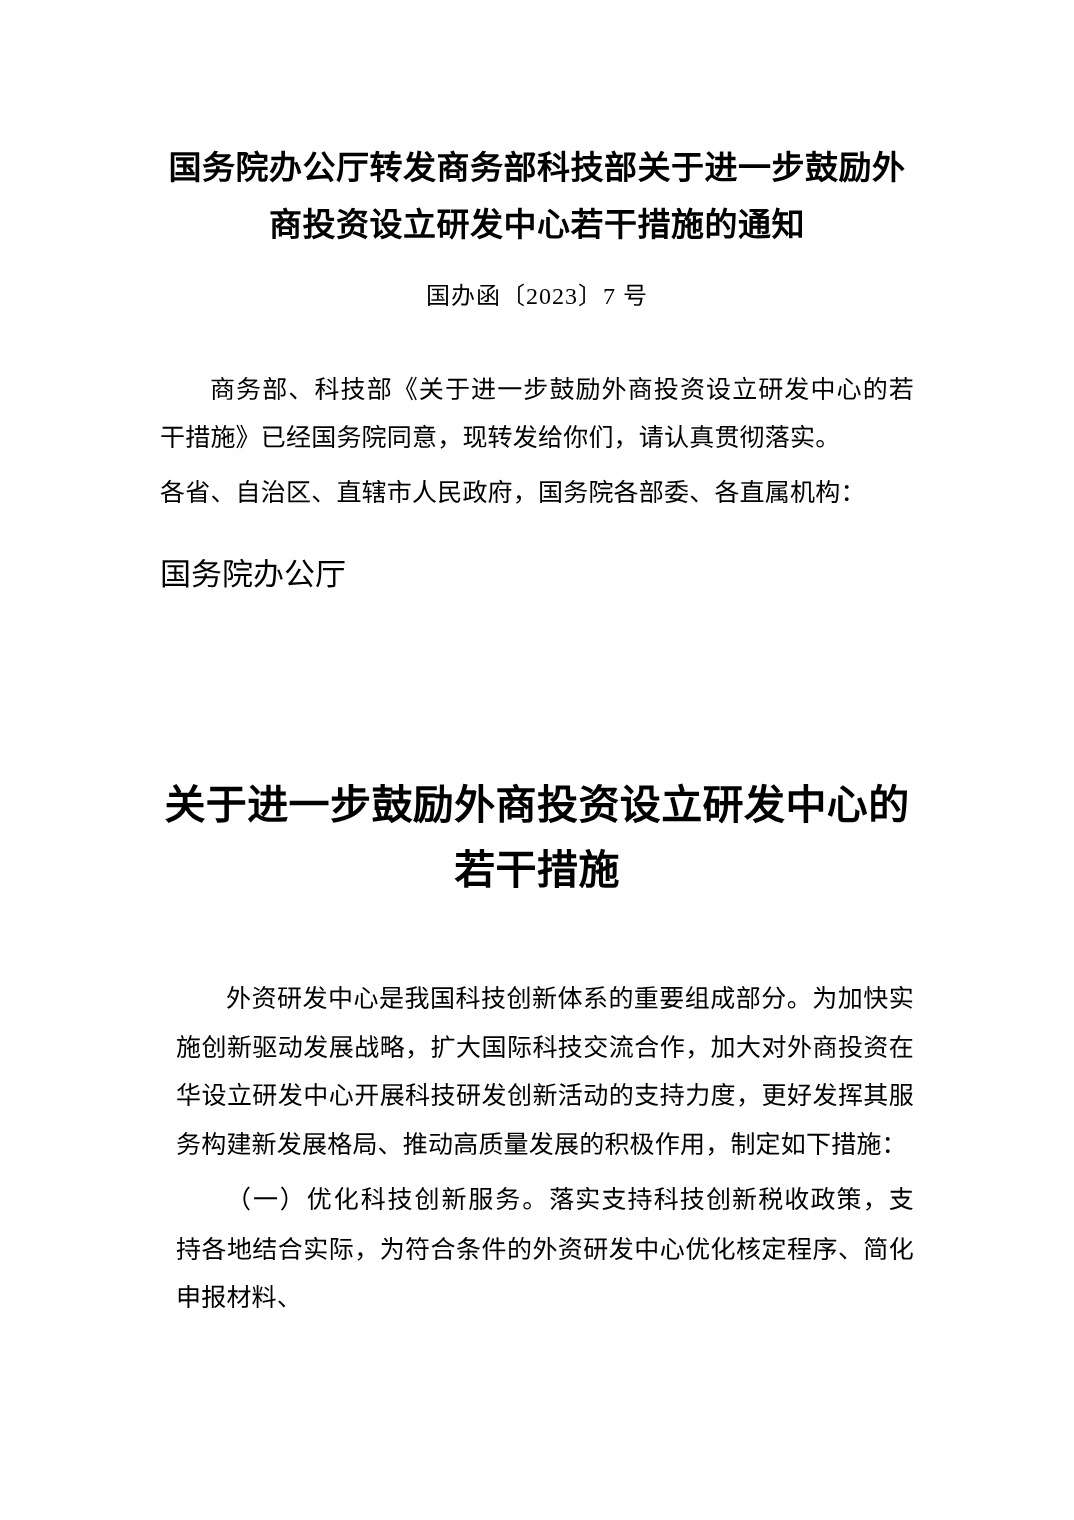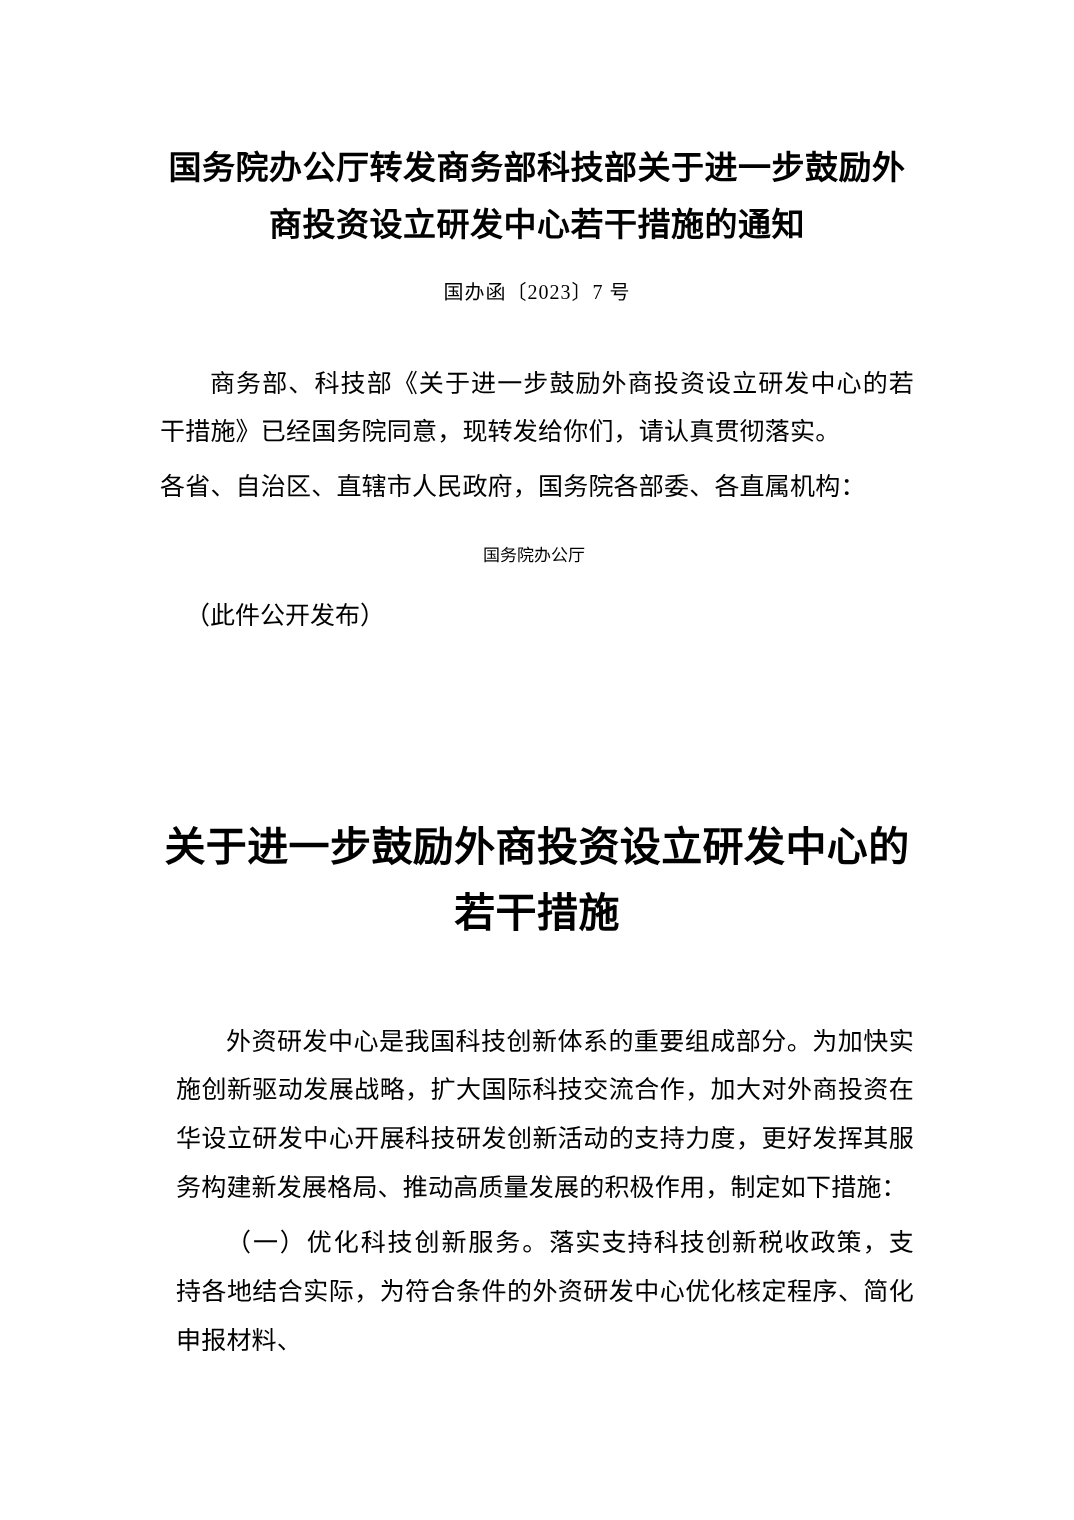--- a/index.html
+++ b/index.html
@@ -28,21 +28,21 @@
     font-weight: bold;
     line-height: 1.72;
     text-align: center;
     letter-spacing: 0.5px;
     margin: 0 4px;
   }
   .doc-number {
     margin-top: 22px;
     text-align: center;
     font-family: "Liberation Serif", "DejaVu Serif", serif;
-    font-size: 20px;
+    font-size: 24px;
     letter-spacing: 1px;
   }
   .body-block {
     margin-top: 54px;
   }
   p.body-text {
     font-size: 25px;
     line-height: 1.95;
     margin: 0 0 6px 0;
     text-align: justify;
@@ -50,23 +50,23 @@
     letter-spacing: 0.2px;
   }
   p.indent {
     text-indent: 2em;
   }
   .signature-block {
     margin-top: 30px;
   }
   .signature-block p {
     margin: 0 4px 18px 0;
-    font-size: 17px;
+    font-size: 31px;
     line-height: 1.8;
-    text-align: center;
+    text-align: left;
     margin-right: 6px;
   }
   .public-note {
     margin-top: 22px;
     font-size: 25px;
     line-height: 1.8;
     text-indent: 1em;
   }
   .spacer-large {
     height: 118px;
@@ -113,21 +113,20 @@
 
   <div class="body-block">
     <p class="body-text indent">商务部、科技部《关于进一步鼓励外商投资设立研发中心的若干措施》已经国务院同意，现转发给你们，请认真贯彻落实。</p>
     <p class="body-text">各省、自治区、直辖市人民政府，国务院各部委、各直属机构：</p>
   </div>
 
   <div class="signature-block">
     <p>国务院办公厅</p>
   </div>
 
-  <p class="public-note">（此件公开发布）</p>
 
   <div class="spacer-large"></div>
 
   <h2 class="measures-title">关于进一步鼓励外商投资设立研发中心的若干措施</h2>
 
 
   <div class="measures-body">
     <p class="body-text indent">外资研发中心是我国科技创新体系的重要组成部分。为加快实施创新驱动发展战略，扩大国际科技交流合作，加大对外商投资在华设立研发中心开展科技研发创新活动的支持力度，更好发挥其服务构建新发展格局、推动高质量发展的积极作用，制定如下措施：</p>
 
 

